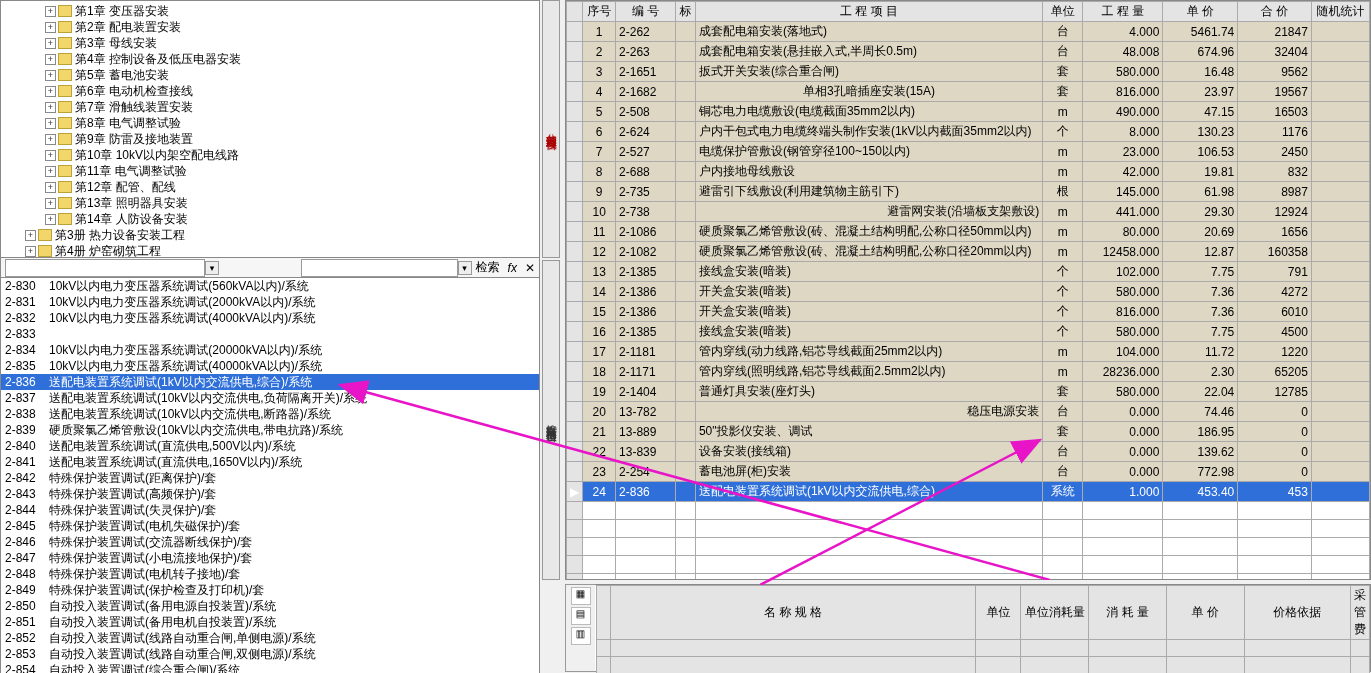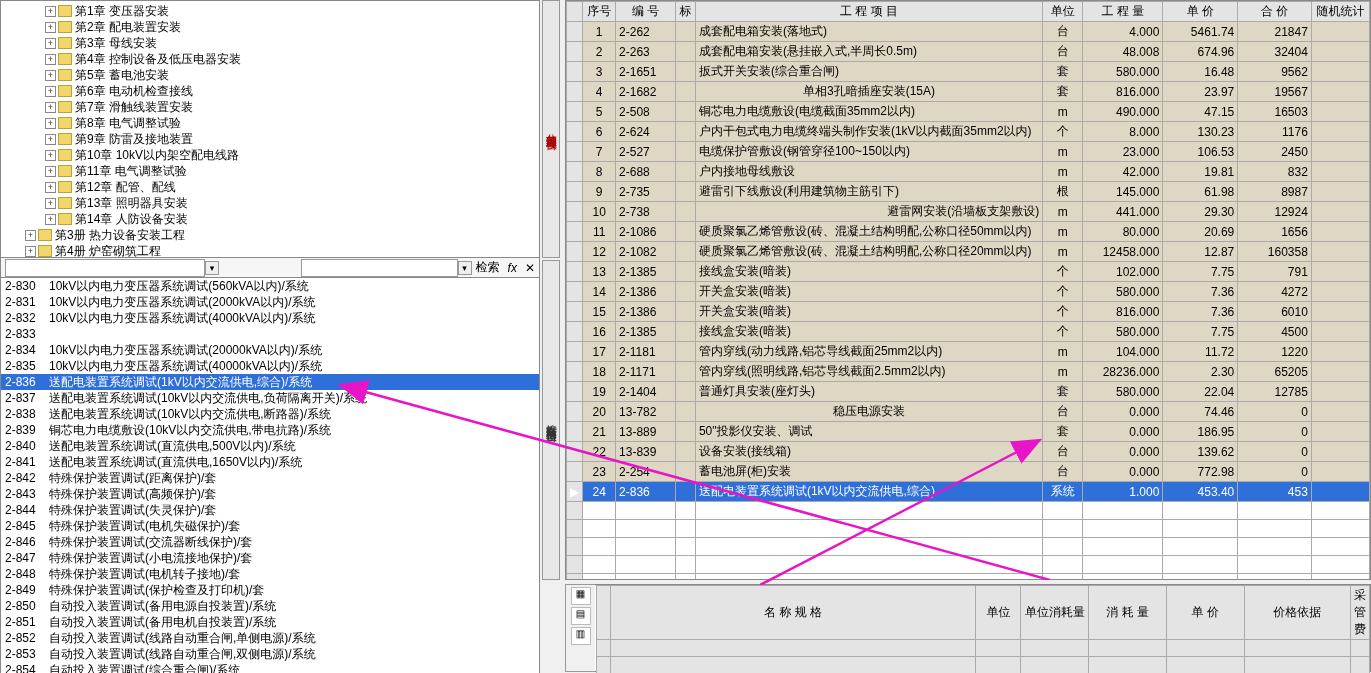--- a/index.html
+++ b/index.html
@@ -181,21 +181,21 @@
       <div class="list-row">
         <span class="code">2-837</span>
         <span>送配电装置系统调试(10kV以内交流供电,负荷隔离开关)/系统</span>
       </div>
       <div class="list-row">
         <span class="code">2-838</span>
         <span>送配电装置系统调试(10kV以内交流供电,断路器)/系统</span>
       </div>
       <div class="list-row">
         <span class="code">2-839</span>
-        <span>铜芯电力电缆敷设(10kV以内交流供电,带电抗路)/系统</span>
+        <span>硬质聚氯乙烯管敷设(10kV以内交流供电,带电抗路)/系统</span>
       </div>
       <div class="list-row">
         <span class="code">2-840</span>
         <span>送配电装置系统调试(直流供电,500V以内)/系统</span>
       </div>
       <div class="list-row">
         <span class="code">2-841</span>
         <span>送配电装置系统调试(直流供电,1650V以内)/系统</span>
       </div>
       <div class="list-row">
@@ -499,21 +499,21 @@
           <td class="num">580.000</td>
           <td class="num cell-price">22.04</td>
           <td class="num">12785</td>
           <td></td>
         </tr>
         <tr>
           <td style="background:#e4e4e4"></td>
           <td class="ctr">20</td>
           <td>13-782</td>
           <td></td>
-          <td style="text-align:center">稳压电源安装</td>
+          <td style="text-align:right">稳压电源安装</td>
           <td class="ctr">台</td>
           <td class="num">0.000</td>
           <td class="num cell-price">74.46</td>
           <td class="num">0</td>
           <td></td>
         </tr>
         <tr>
           <td style="background:#e4e4e4"></td>
           <td class="ctr">21</td>
           <td>13-889</td>

